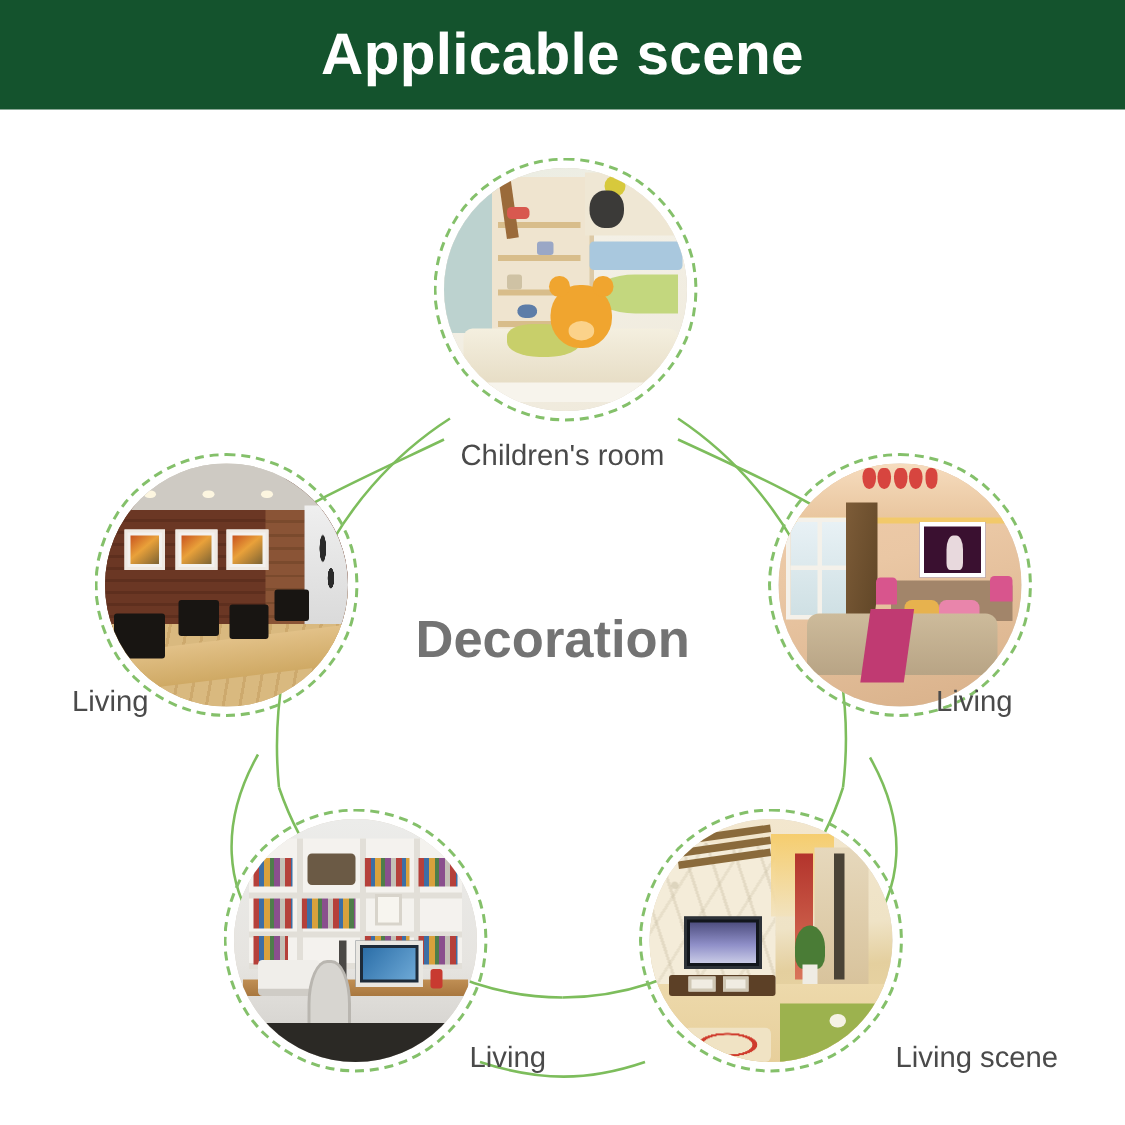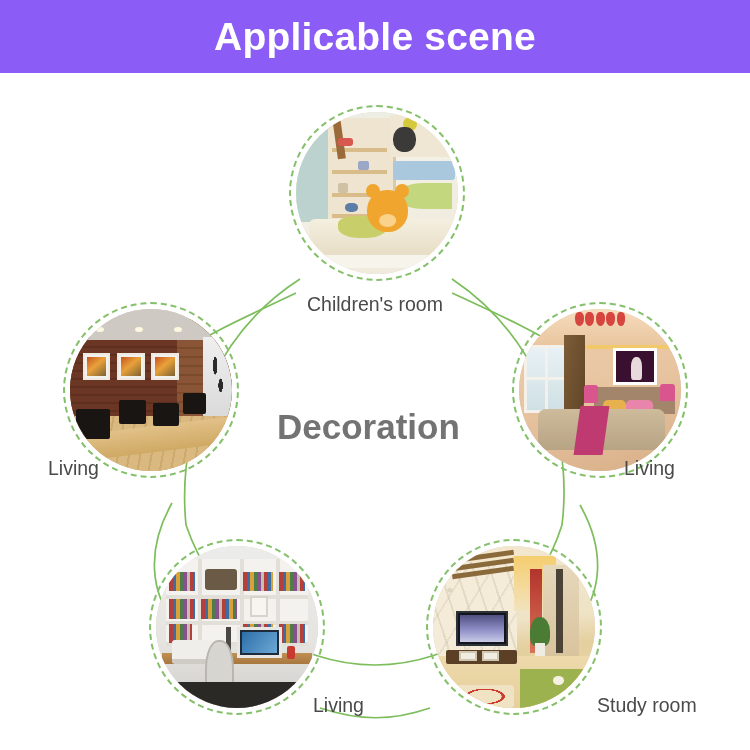--- a/index.html
+++ b/index.html
@@ -8,21 +8,21 @@
     background: #ffffff;
     font-family: "Liberation Sans", sans-serif;
     overflow: hidden;
   }
   #root { position: relative; width: 750px; height: 750px; background: #fff; }
 
   
   .header {
     position: absolute; left: 0; top: 0;
     width: 750px; height: 73px;
-    background: #8b5cf6;
+    background: #14532d;
     display: flex; align-items: center; justify-content: center;
   }
   .header-title {
     color: #ffffff;
     font-size: 39px;
     font-weight: bold;
     letter-spacing: 0.2px;
     line-height: 1;
     font-family: "Liberation Sans", sans-serif;
   }
@@ -352,19 +352,19 @@
             <div class="dr d1"></div>
             <div class="dr d2"></div>
           <div class="tv">
               <i></i>
             </div>
           <div class="plant"></div>
             <div class="pot"></div>
           <div class="rug"></div>
         </div>
       </div>
-      <div class="node-label" style="left:597px; top:623px;">Study room</div>
+      <div class="node-label" style="left:597px; top:623px;">Living scene</div>
     </div>
 
     <div class="center-title" style="left:277px; top:336px;">Decoration</div>
 
   </div>
 </div>
 
 </body></html>

